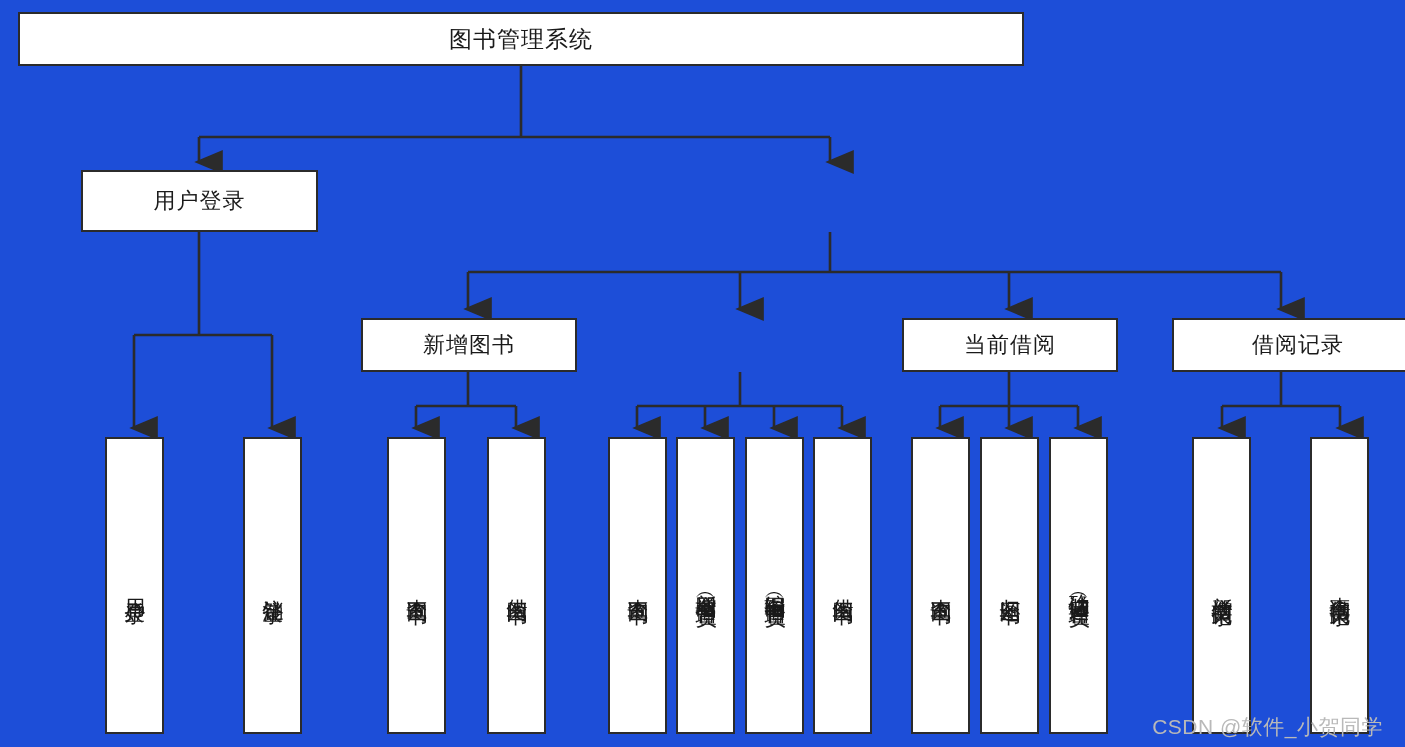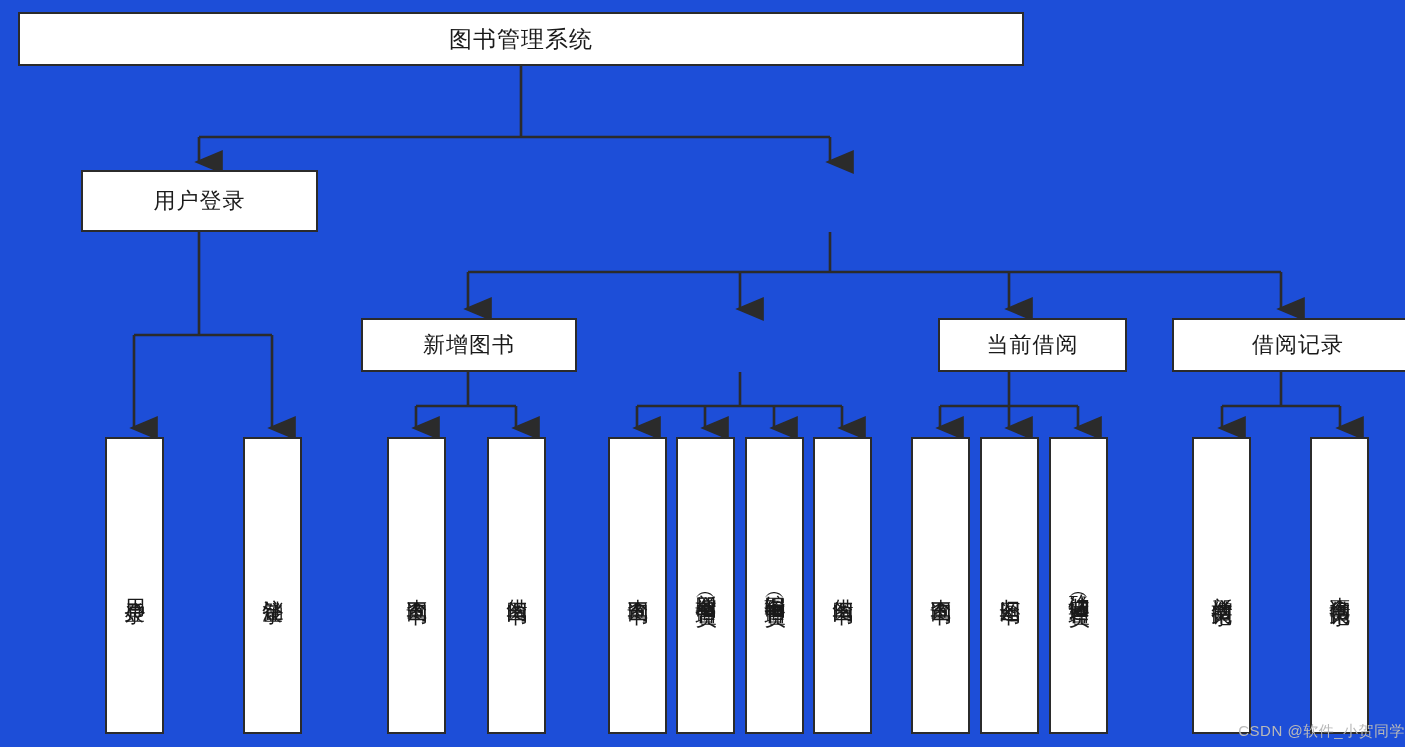--- a/index.html
+++ b/index.html
@@ -59,23 +59,23 @@
     writing-mode: vertical-rl;
     text-orientation: upright;
     font-size: 21px;
     line-height: 1.18;
     letter-spacing: 2px;
     white-space: nowrap;
     max-height: 100%;
   }
   .watermark {
     position: absolute;
-    right: 0;
+    right: 22px;
     bottom: 6px;
-    font-size: 15px;
+    font-size: 21px;
     color: #b9b9b9;
     letter-spacing: 0.5px;
     user-select: none;
     white-space: nowrap;
   }
 </style>
 </head>
 <body>
 
 <div id="diagram-root">
@@ -137,21 +137,21 @@
   <div class="node horiz" style="left:81px; top:170px; width:237px; height:62px;">
     <span class="label">用户登录</span>
   </div>
 
 
   <div class="node horiz" style="left:361px; top:318px; width:216px; height:54px;">
     <span class="label">新增图书</span>
   </div>
 
 
-  <div class="node horiz" style="left:902px; top:318px; width:189px; height:54px;margin-left:36px;">
+  <div class="node horiz" style="left:902px; top:318px; width:216px; height:54px;">
     <span class="label">当前借阅</span>
   </div>
 
   <div class="node horiz" style="left:1172px; top:318px; width:252px; height:54px;">
     <span class="label">借阅记录</span>
   </div>
 
   <div class="node vert" style="left:105px; top:437px; width:59px; height:297px;">
     <span class="label">用户登录</span>
   </div>

